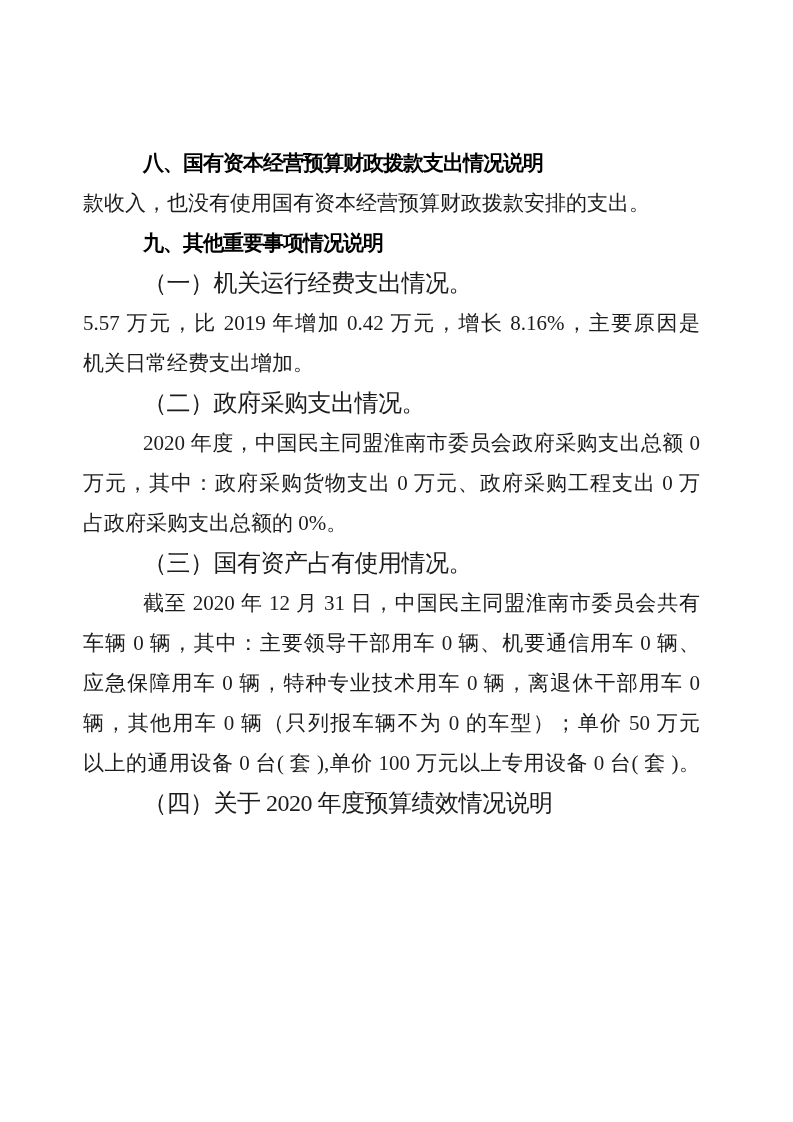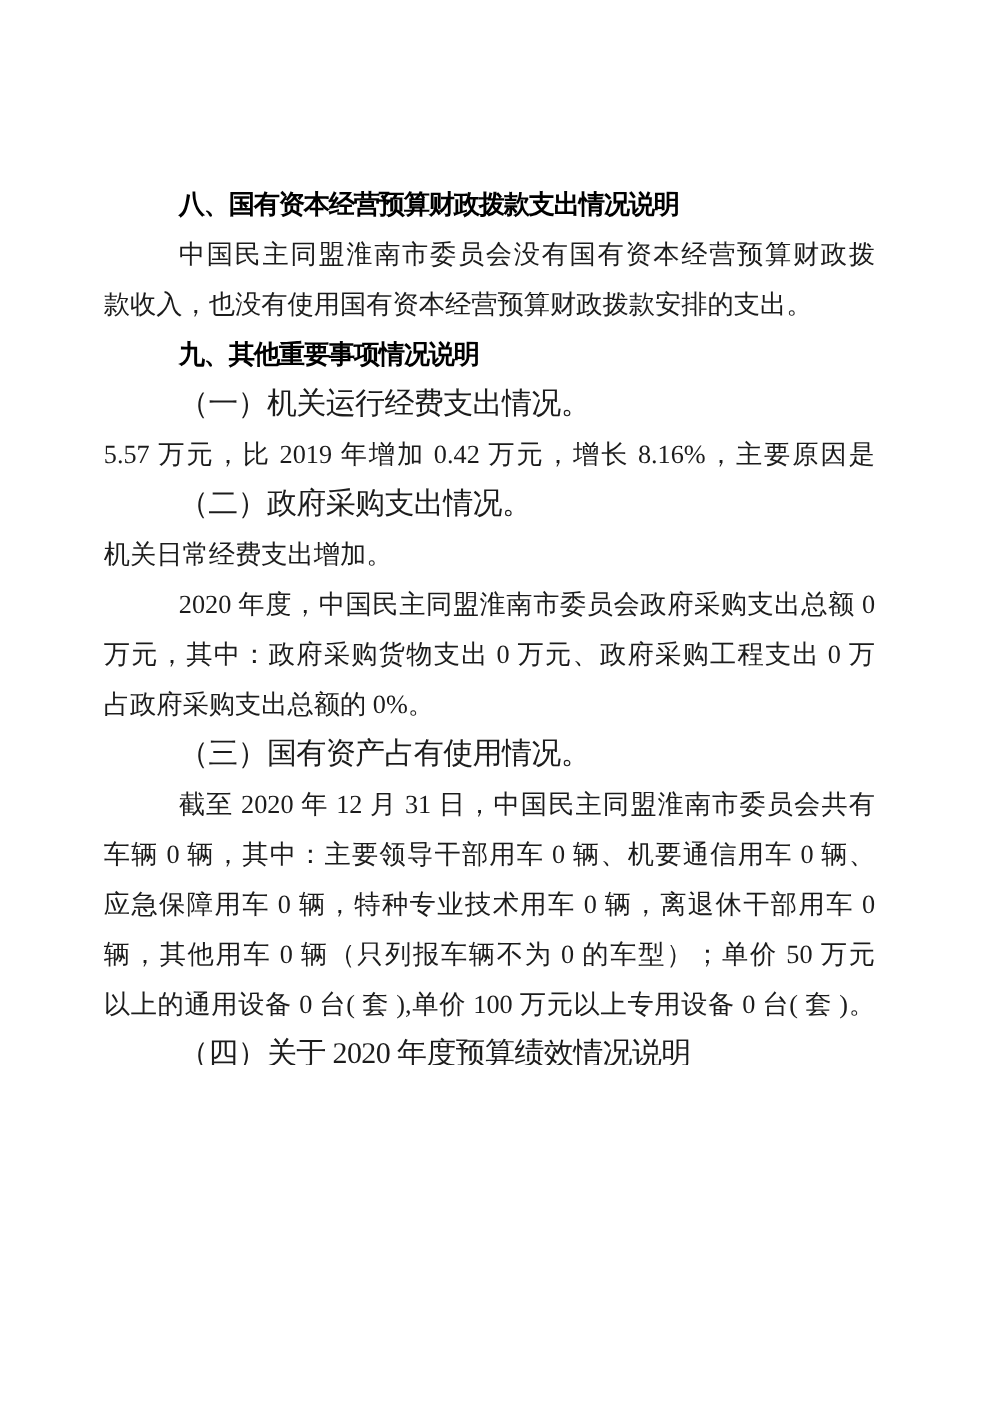--- a/index.html
+++ b/index.html
@@ -59,30 +59,29 @@
     letter-spacing: 1px;
   }
 </style>
 </head>
 <body>
 
 <div class="page">
   <div class="content">
 
     <div class="ln indent head">八、国有资本经营预算财政拨款支出情况说明</div>
-    <div class="ln indent just">中国民主同盟淮南市委员会没有国有资本经营预算财政拨</div>
     <div class="ln">款收入，也没有使用国有资本经营预算财政拨款安排的支出。</div>
 
     <div class="ln indent head">九、其他重要事项情况说明</div>
 
     <div class="ln indent sub">（一）机关运行经费支出情况。</div>
     <div class="ln just">5.57 万元，比 2019 年增加 0.42 万元，增长 8.16%，主要原因是</div>
+    <div class="ln">机关日常经费支出增加。</div>
+
     <div class="ln indent sub">（二）政府采购支出情况。</div>
-
-    <div class="ln">机关日常经费支出增加。</div>
     <div class="ln indent just">2020 年度，中国民主同盟淮南市委员会政府采购支出总额 0</div>
     <div class="ln just">万元，其中：政府采购货物支出 0 万元、政府采购工程支出 0 万</div>
     <div class="ln">占政府采购支出总额的 0%。</div>
 
     <div class="ln indent sub">（三）国有资产占有使用情况。</div>
     <div class="ln indent just">截至 2020 年 12 月 31 日，中国民主同盟淮南市委员会共有</div>
     <div class="ln just">车辆 0 辆，其中：主要领导干部用车 0 辆、机要通信用车 0 辆、</div>
     <div class="ln just">应急保障用车 0 辆，特种专业技术用车 0 辆，离退休干部用车 0</div>
     <div class="ln just">辆，其他用车 0 辆（只列报车辆不为 0 的车型）；单价 50 万元</div>
     <div class="ln just">以上的通用设备 0 台( 套 ),单价 100 万元以上专用设备 0 台( 套 )。</div>

